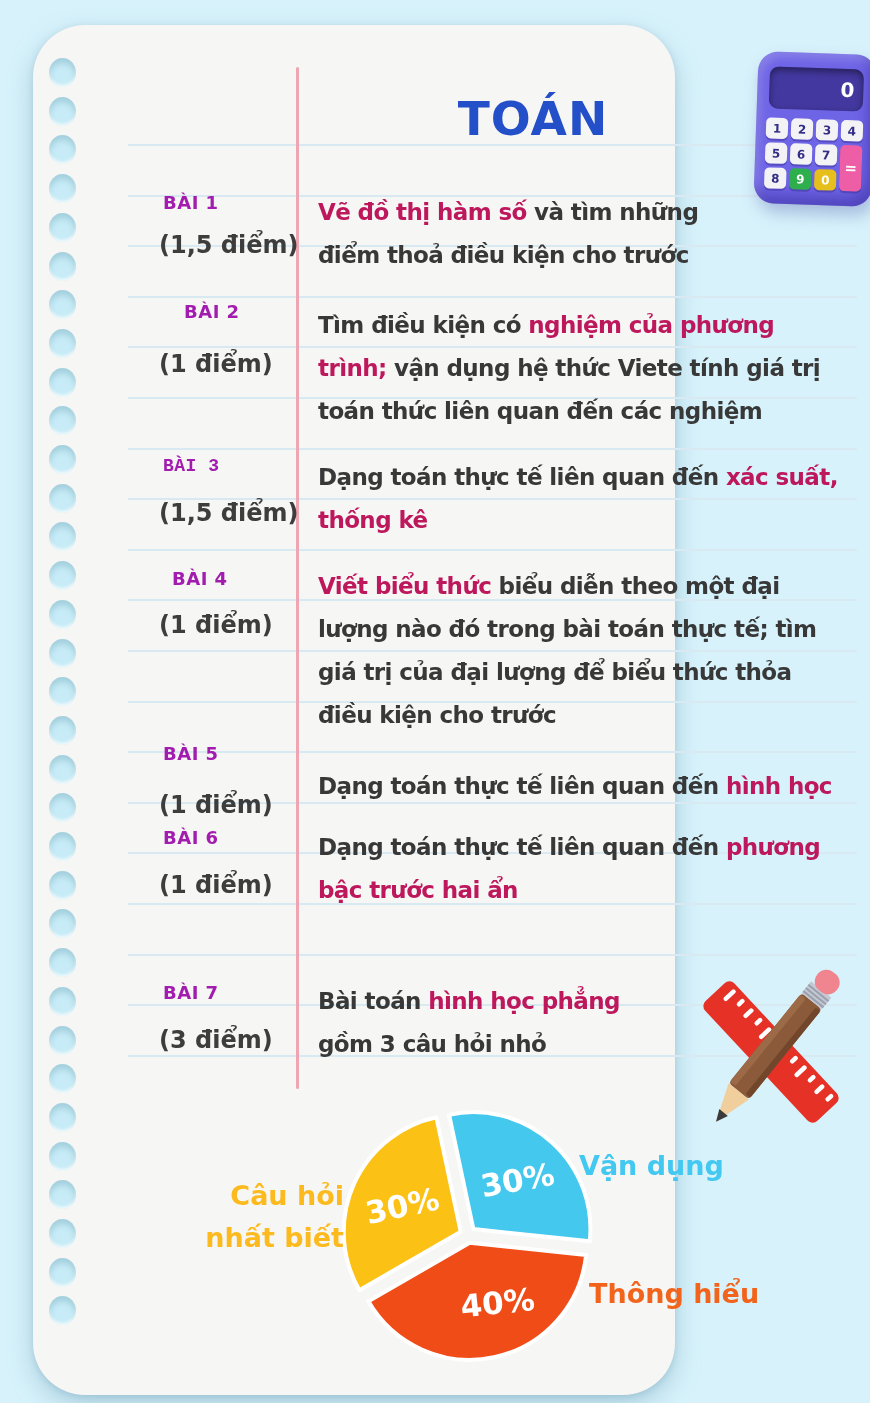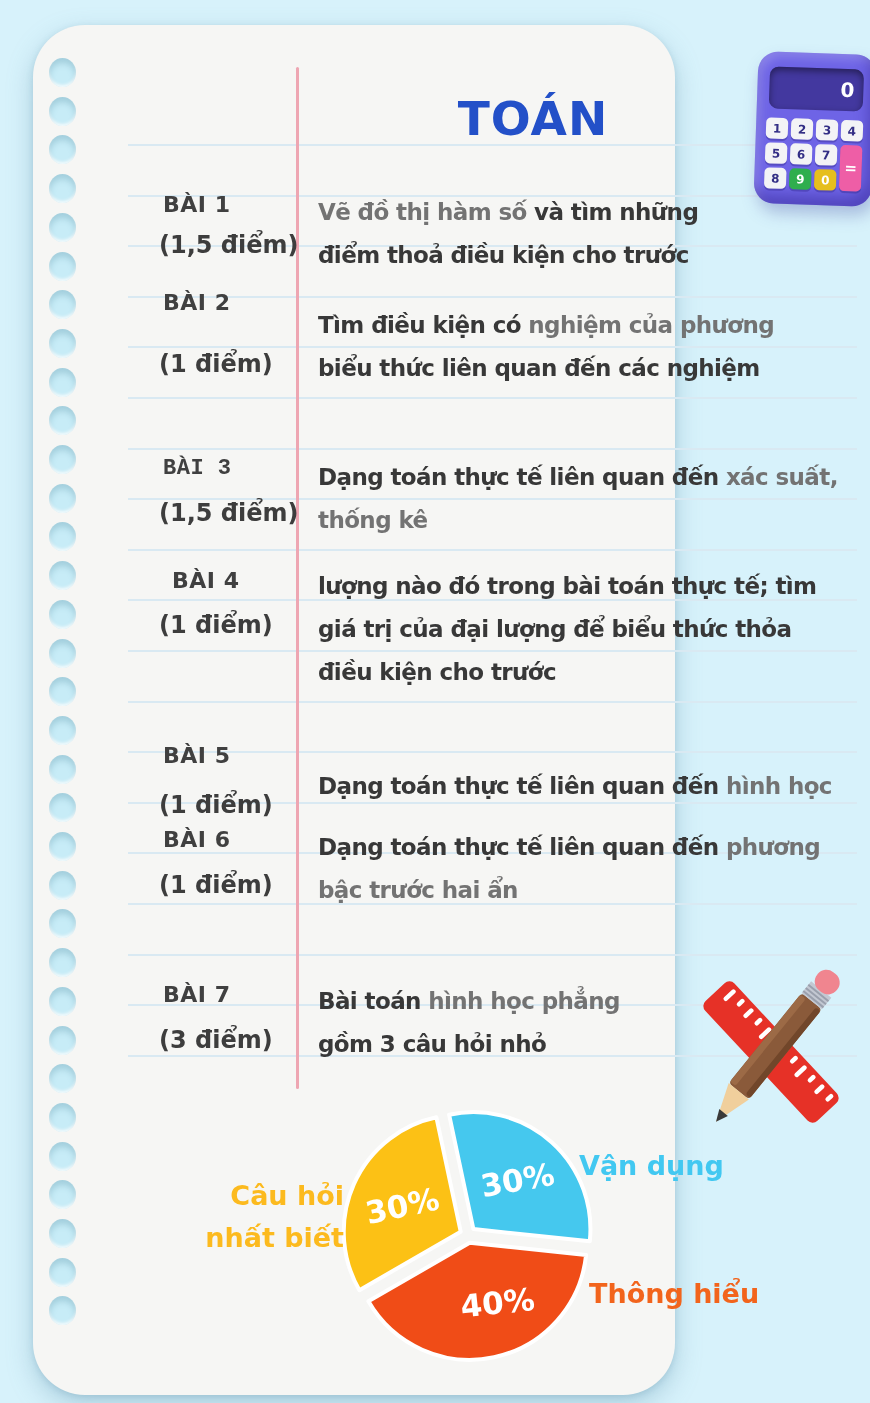--- a/index.html
+++ b/index.html
@@ -8,25 +8,25 @@
   .paper{position:absolute;left:33px;top:25px;width:642px;height:1370px;
          background:#f6f6f4;border-radius:52px;
          box-shadow:0 10px 26px rgba(100,150,175,.38),0 2px 6px rgba(100,150,175,.25);}
   .ruled{position:absolute;left:95px;top:119px;width:729px;height:914px;
          background:repeating-linear-gradient(to bottom,#d9e9f2 0 2px,transparent 2px 50.6px);}
   .divider{position:absolute;left:263px;top:42px;width:3px;height:1022px;background:#eea6b2;border-radius:2px;}
   .hole{position:absolute;left:49px;width:27px;height:29px;border-radius:50%;background:#c7ecf7;
         box-shadow:inset 0 5px 6px rgba(70,130,150,.28),inset 0 -2px 3px rgba(255,255,255,.85);}
   .title{position:absolute;left:330px;top:66px;width:340px;text-align:center;
          font-size:47px;font-weight:bold;letter-spacing:1px;color:#2350c8;}
-  .bai-label{position:absolute;left:130px;font-size:22px;font-weight:bold;color:#404040;letter-spacing:.5px;white-space:nowrap;}
+  .bai-label{position:absolute;left:130px;font-size:18px;font-weight:bold;color:#a21caf;letter-spacing:.5px;white-space:nowrap;}
   .bai-points{position:absolute;left:126px;font-size:24px;font-weight:bold;color:#3d3d3d;white-space:nowrap;}
   .bai-desc{position:absolute;left:285px;font-size:23px;font-weight:bold;letter-spacing:-.6px;}
   .bai-desc .dline{height:43px;line-height:43px;white-space:nowrap;}
-  .seg-dark{color:#383838;} .seg-blue{color:#737373;}
+  .seg-dark{color:#383838;} .seg-blue{color:#be185d;}
   
   .calc{position:absolute;left:723px;top:28px;width:118px;height:152px;background:#6e64e6;border-radius:20px;
         transform:rotate(2deg);
         box-shadow:inset -6px -9px 14px rgba(45,30,140,.45),inset 4px 5px 10px rgba(255,255,255,.22),4px 9px 16px rgba(80,90,170,.35);}
   .calc-display{position:absolute;left:12px;top:15px;right:12px;height:42px;background:#43389f;border-radius:9px;
         box-shadow:inset 0 3px 7px rgba(0,0,0,.45);color:#fff;font-size:20px;font-weight:bold;
         line-height:42px;text-align:right;padding-right:9px;box-sizing:border-box;}
   .calc-keys{position:absolute;left:10px;top:66px;display:grid;
         grid-template-columns:repeat(4,22px);grid-template-rows:repeat(3,21px);gap:4px 3px;}
   .ckey{background:#f3f3f6;border-radius:5px;color:#332e85;font-size:12px;font-weight:bold;
@@ -48,35 +48,37 @@
     <div class="divider"></div>
     <div class="title">TOÁN</div>
 
     <div id="sections">
         <div class="bai-label" style="top: 167px;">BÀI 1</div>
         <div class="bai-points" style="top: 206px;">(1,5 điểm)</div>
         <div class="bai-desc" style="top: 166px;">
           <div class="dline"><span class="seg-blue">Vẽ đồ thị hàm số </span><span class="seg-dark">và tìm những</span></div>
           <div class="dline"><span class="seg-dark">điểm thoả điều kiện cho trước</span></div>
         </div>
-        <div class="bai-label" style="top: 265px;">BÀI 2</div>
+        <div class="bai-label" style="top: 276px; margin-left: 21px;">BÀI 2</div>
         <div class="bai-points" style="top: 325px;">(1 điểm)</div>
         <div class="bai-desc" style="top: 279px;">
           <div class="dline"><span class="seg-dark">Tìm điều kiện có </span><span class="seg-blue">nghiệm của phương</span></div>
-          <div class="dline"><span class="seg-dark">biểu thức liên quan đến các nghiệm</span></div>
+          <div class="dline"><span class="seg-blue">trình; </span><span class="seg-dark">vận dụng hệ thức Viete tính giá trị</span></div>
+          <div class="dline"><span class="seg-dark">toán thức liên quan đến các nghiệm</span></div>
         </div>
         <div class="bai-label" style="top: 431px; font-family: Liberation Mono, monospace;">BÀI 3</div>
         <div class="bai-points" style="top: 474px;">(1,5 điểm)</div>
         <div class="bai-desc" style="top: 431px;">
           <div class="dline"><span class="seg-dark">Dạng toán thực tế liên quan đến </span><span class="seg-blue">xác suất,</span></div>
           <div class="dline"><span class="seg-blue">thống kê</span></div>
         </div>
         <div class="bai-label" style="top: 543px; margin-left: 9px;">BÀI 4</div>
         <div class="bai-points" style="top: 586px;">(1 điểm)</div>
         <div class="bai-desc" style="top: 540px;">
+          <div class="dline"><span class="seg-blue">Viết biểu thức </span><span class="seg-dark">biểu diễn theo một đại</span></div>
           <div class="dline"><span class="seg-dark">lượng nào đó trong bài toán thực tế; tìm</span></div>
           <div class="dline"><span class="seg-dark">giá trị của đại lượng để biểu thức thỏa</span></div>
           <div class="dline"><span class="seg-dark">điều kiện cho trước</span></div>
         </div>
         <div class="bai-label" style="top: 718px;">BÀI 5</div>
         <div class="bai-points" style="top: 766px;">(1 điểm)</div>
         <div class="bai-desc" style="top: 740px;">
           <div class="dline"><span class="seg-dark">Dạng toán thực tế liên quan đến </span><span class="seg-blue">hình học</span></div>
         </div>
         <div class="bai-label" style="top: 802px;">BÀI 6</div>

